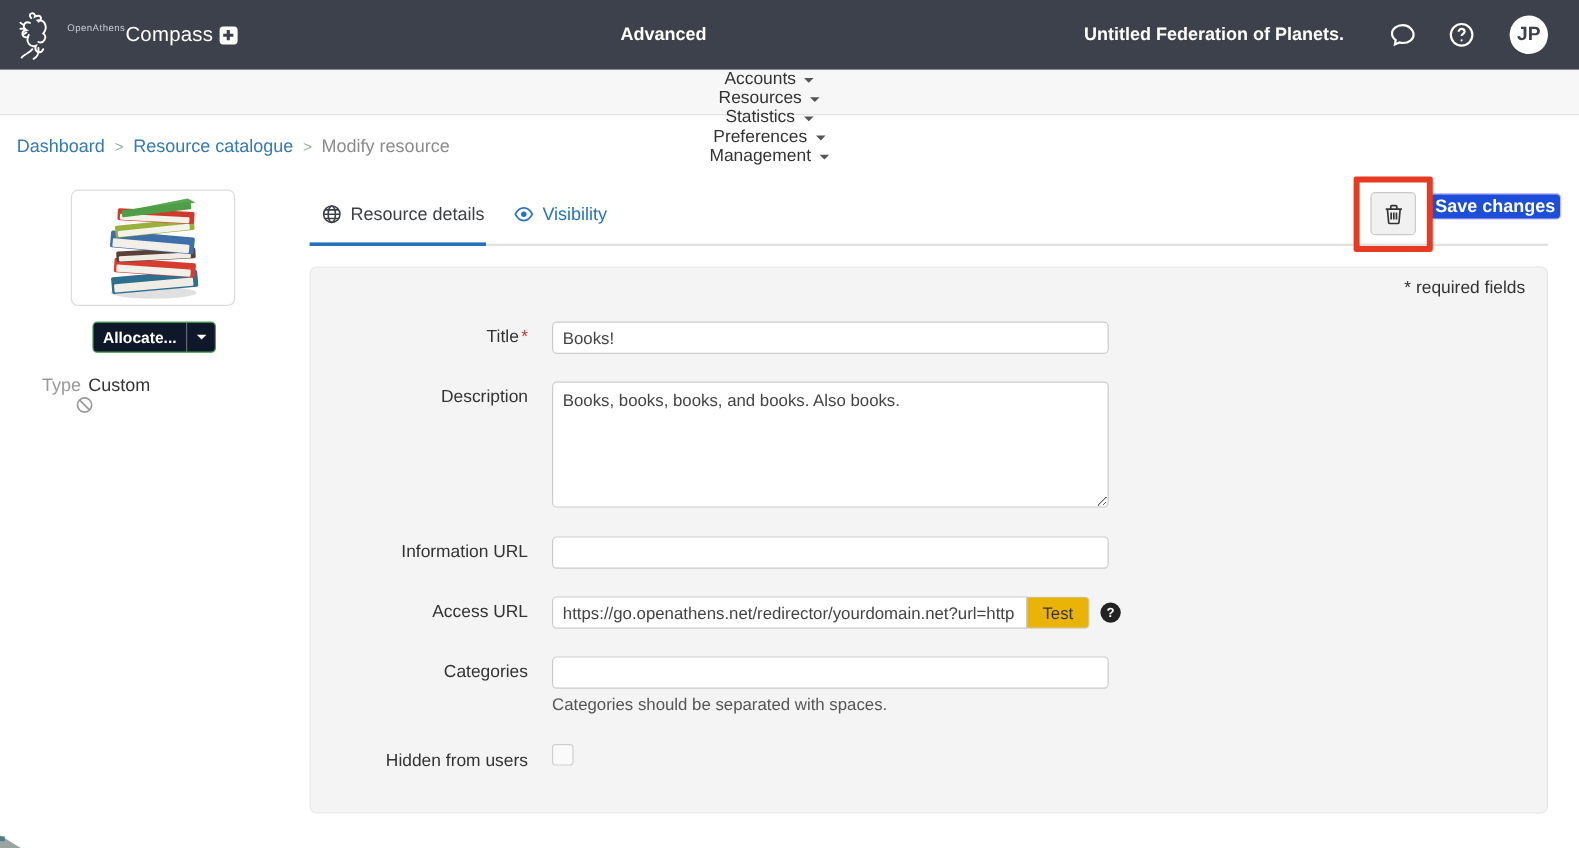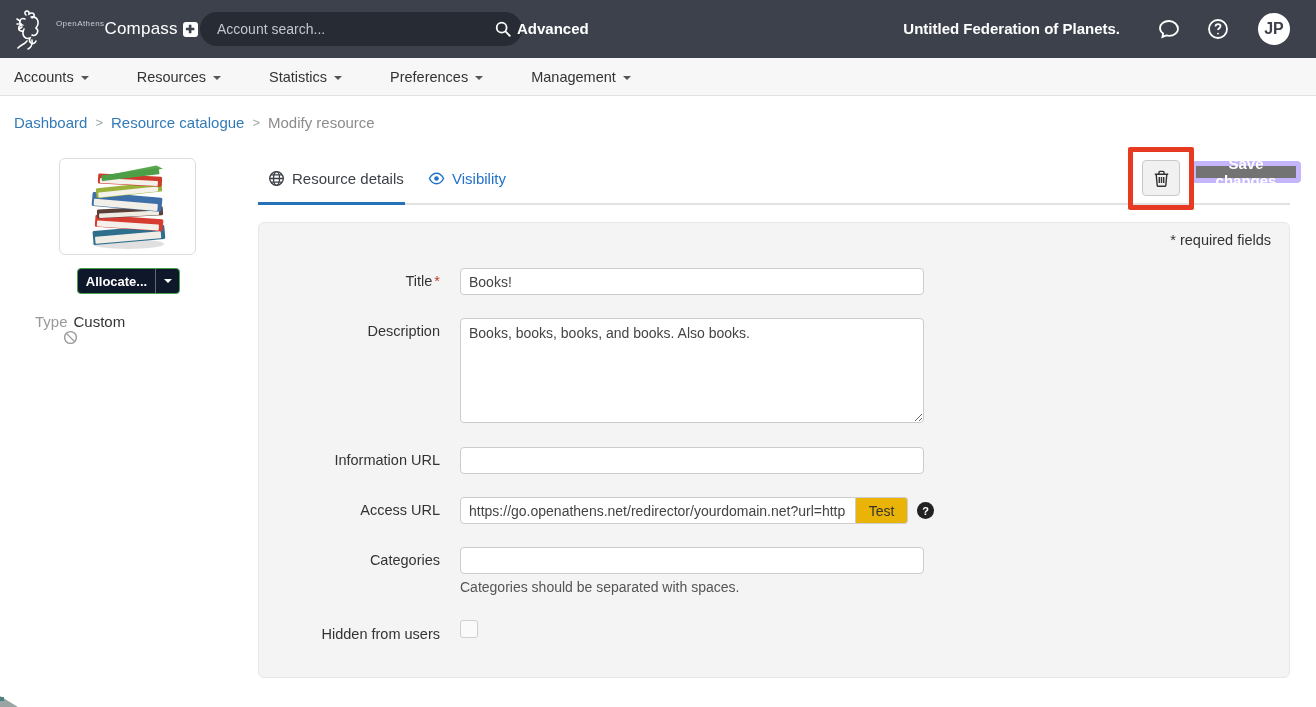--- a/index.html
+++ b/index.html
@@ -29,21 +29,21 @@
   .orgname { position:absolute; right:196px; top:0; height:58px; line-height:58px;
     color:#fff; font-size:15px; font-weight:bold; }
   .top-icon { position:absolute; top:17px; width:24px; height:24px; color:#fff; cursor:pointer; }
   .top-icon.chat { left:1157px; }
   .top-icon.help { left:1206px; }
   .avatar { position:absolute; left:1258px; top:13px; width:32px; height:32px; border-radius:50%;
     background:#fff; color:#3d414c; font-size:16px; font-weight:bold;
     display:flex; align-items:center; justify-content:center; cursor:pointer; }
   
   .menubar { position:absolute; left:0; top:58px; width:1316px; height:38px; background:#f7f7f7;
-    border-bottom:1px solid #e2e2e2; display:flex; align-items:center; padding-left:14px; }
+    border-bottom:1px solid #e2e2e2; display:flex; align-items:center; padding-left:14px;flex-direction:column; }
   .menu-item { font-size:14.5px; color:#333; margin-right:48px; cursor:pointer; display:flex; align-items:center; }
   .caret { width:0; height:0; border-left:4px solid transparent; border-right:4px solid transparent;
     border-top:4px solid #555; margin-left:7px; margin-top:2px; }
   
   .breadcrumb { position:absolute; left:14px; top:114px; font-size:15px; display:flex; align-items:center; }
   .crumb-link { color:#337ab7; cursor:pointer; }
   .crumb-sep { color:#9aab9f; margin:0 8px; font-size:13px; }
   .crumb-current { color:#8c8c8c; }
   
   .res-image { position:absolute; left:59px; top:158px; width:137px; height:97px;
@@ -66,21 +66,21 @@
   .tab-active { left:268px; color:#3c4148; }
   .tab-inactive { left:428px; color:#2372c8; }
   .tab-underline-gray { position:absolute; left:258px; top:203px; width:1032px; height:2px; background:#e2e2e2; }
   .tab-underline-blue { position:absolute; left:258px; top:202px; width:147px; height:3px; background:#2572b8; z-index:2; }
   .red-annotation { position:absolute; left:1128px; top:147px; width:66px; height:63px;
     border:5px solid #e63b22; border-radius:2px; z-index:6; pointer-events:none; }
   .trash-btn { position:absolute; left:1142px; top:160px; width:38px; height:36px;
     background:#f1f1f1; border:1px solid #c9c9c9; border-radius:4px;
     display:flex; align-items:center; justify-content:center; cursor:pointer; color:#333; z-index:5; }
   .save-btn { position:absolute; left:1191px; top:161px; width:110px; height:22px;
-    background:#737373; border:5px solid #c4b5fd; border-radius:4px; color:#fff;
+    background:#1d4ed8; border:1px solid #c4b5fd; border-radius:4px; color:#fff;
     font-size:15px; font-weight:bold; display:flex; align-items:center; justify-content:center;
     cursor:pointer; font-family:"Liberation Sans",sans-serif; }
   
   .panel { position:absolute; left:258px; top:222px; width:1032px; height:456px;
     background:#f4f4f4; border:1px solid #e7e7e7; border-radius:6px; }
   .required-note { position:absolute; right:18px; top:9px; font-size:14.5px; color:#333; }
   .frow { position:absolute; left:0; width:100%; }
   .flabel { position:absolute; left:0; top:0; width:181px; text-align:right;
     font-size:14.5px; color:#333; line-height:27px; }
   .req-star { color:#c0392b; margin-left:2px; }
@@ -125,29 +125,20 @@
     </svg>
     <div class="brandtext">
       <span class="brand-small">OpenAthens</span>
       <span class="brand-row">
         <span class="brand-large">Compass</span>
         <span class="plus-badge">✚</span>
       </span>
     </div>
   </div>
 
-  <div class="search-pill">
-    <input type="text" placeholder="Account search..." style="">
-    <span class="search-btn">
-      <svg viewBox="0 0 20 20" width="18" height="18" fill="none" stroke="#fff" stroke-width="2" stroke-linecap="round">
-        <circle cx="8.5" cy="8.5" r="5.5"></circle>
-          <path d="M13 13 L17.5 17.5"></path>
-      </svg>
-    </span>
-  </div>
 
   <span class="advanced">Advanced</span>
   <span class="orgname">Untitled Federation of Planets.</span>
 
   <span class="top-icon chat">
     <svg viewBox="0 0 24 24" fill="none" stroke="#fff" stroke-width="1.8">
       <path d="M12 4 C6.9 4 3 7.1 3 11 c0 2.2 1.2 4.1 3.1 5.4 L5.4 20 l3.8-1.6 c0.9 0.2 1.8 0.4 2.8 0.4 5.1 0 9-3.1 9-6.9 S17.1 4 12 4 Z"></path>
     </svg>
   </span>
   <span class="top-icon help">

